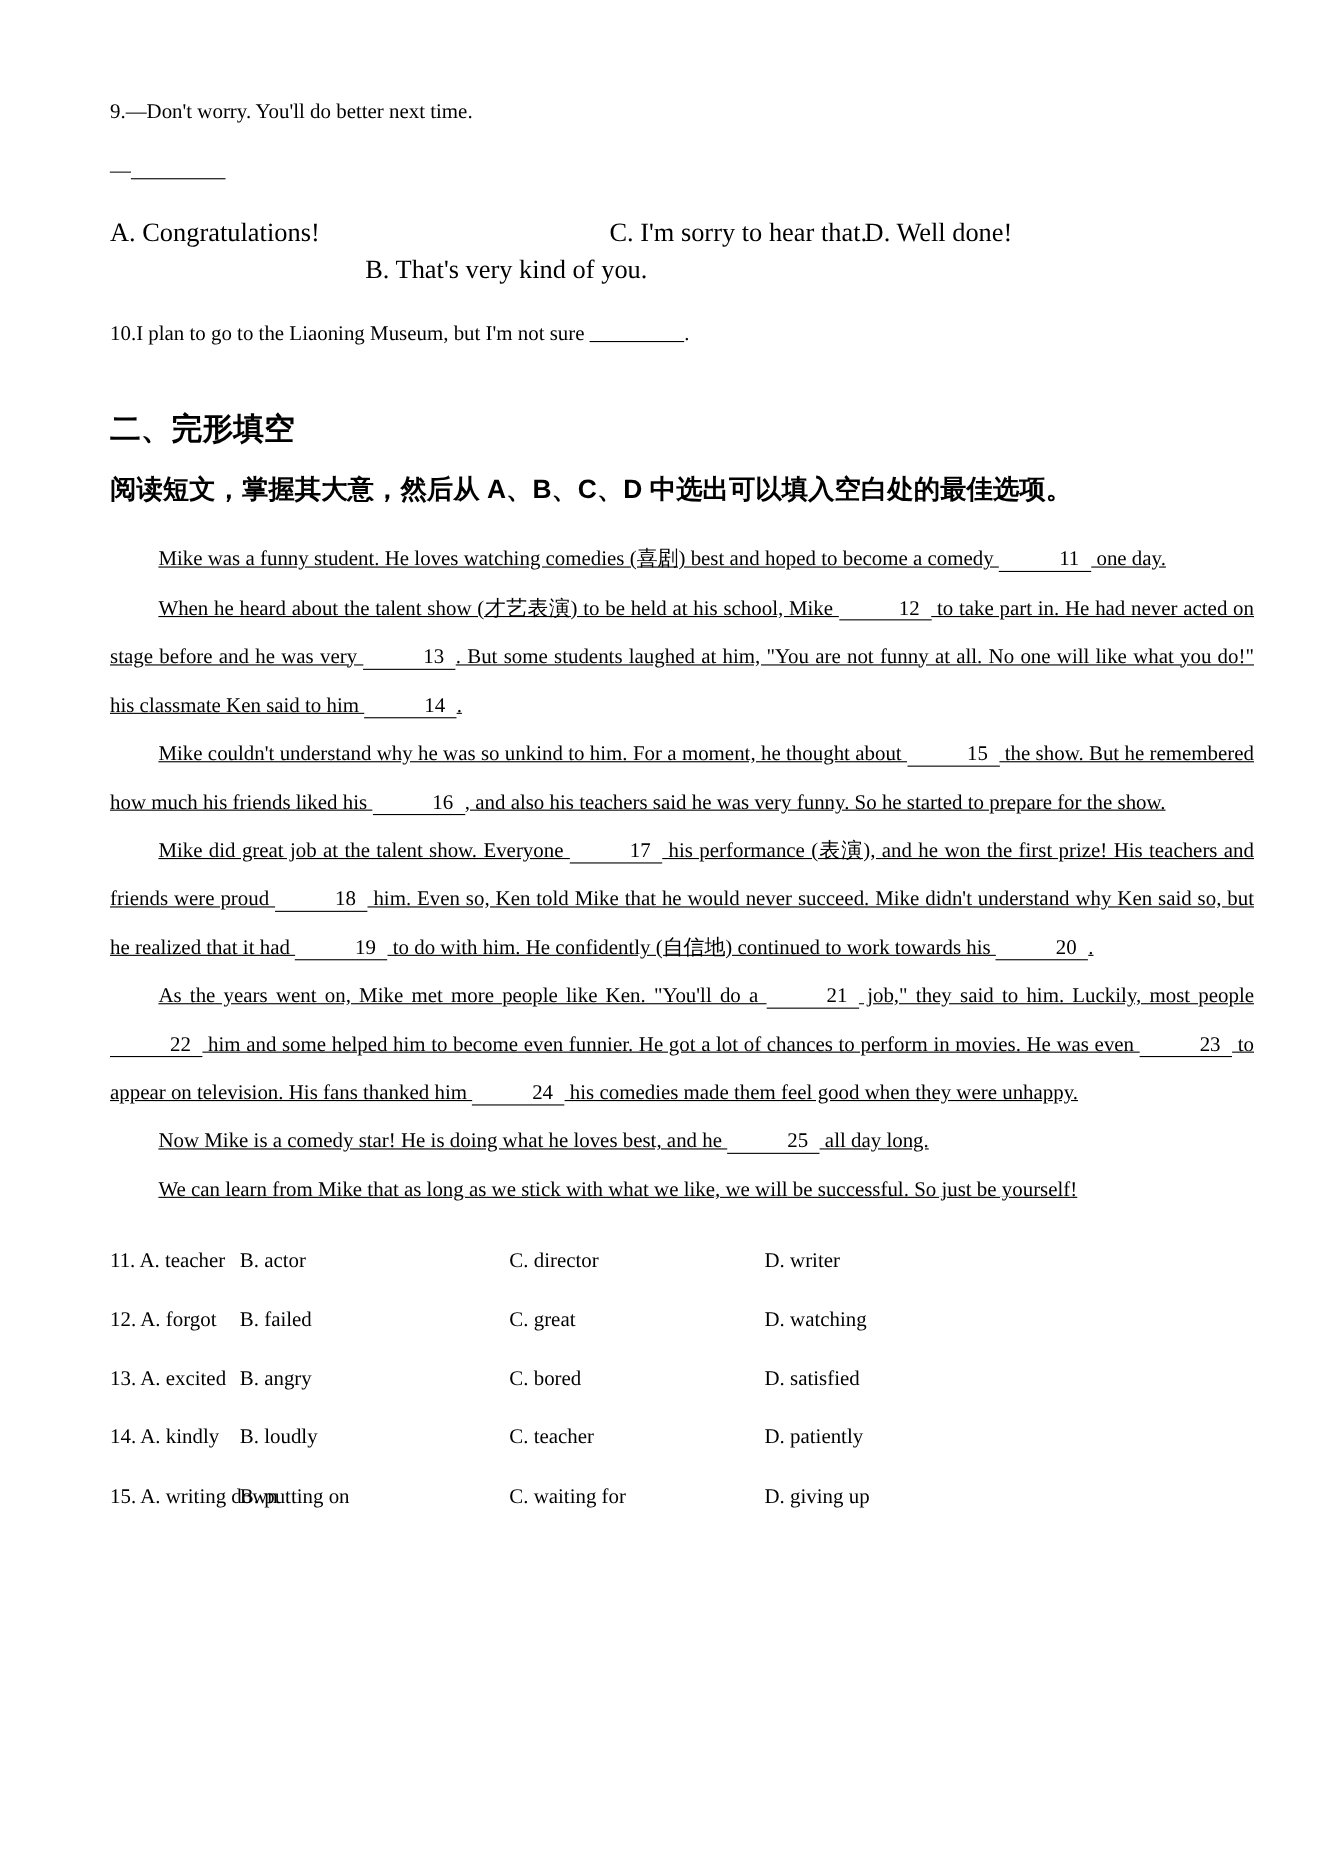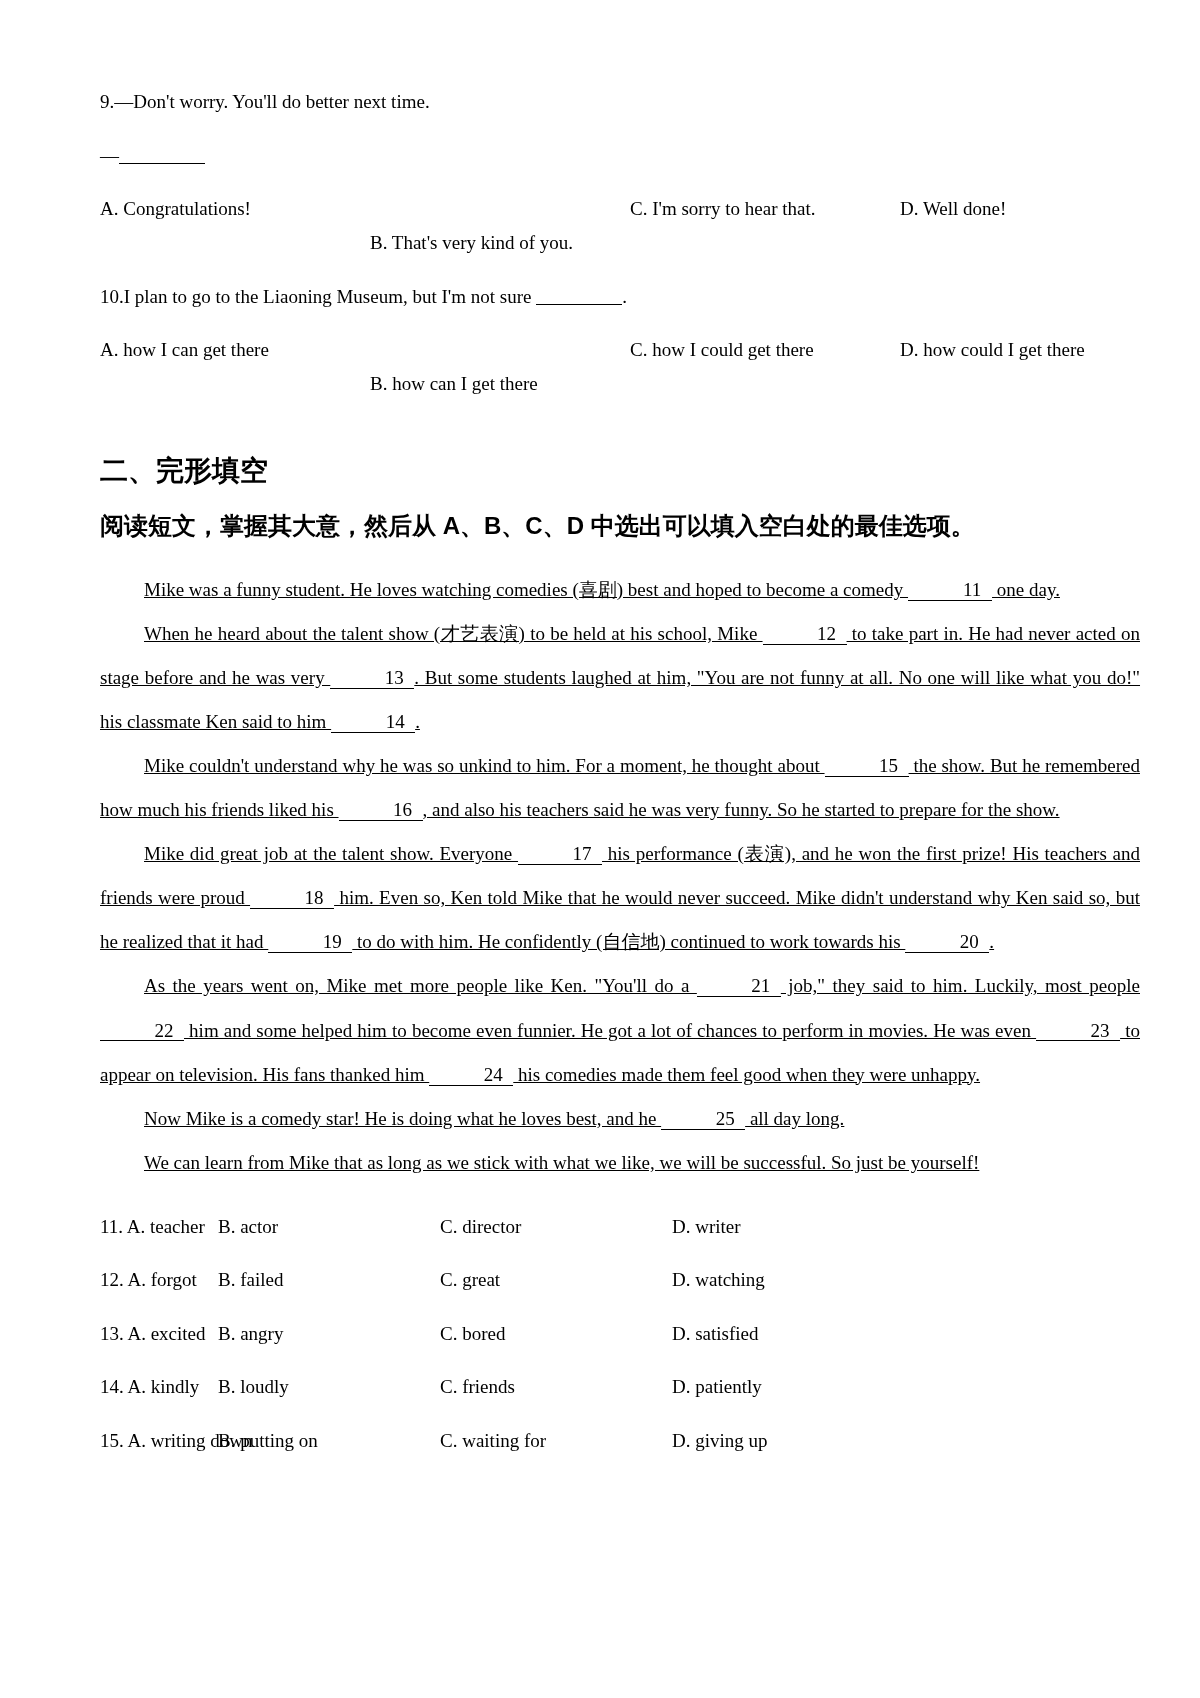--- a/index.html
+++ b/index.html
@@ -27,24 +27,23 @@
   }
   .blank-inline {
     display: inline-block;
     min-width: 86px;
     border-bottom: 1px solid #000;
     height: 0.95em;
     vertical-align: -2px;
   }
   .opt-row {
     display: flex;
-    font-size: 19px;
+    font-size: 24px;
     line-height: 1.45;
     margin: 0 0 26px 0;
-    gap: 38px;
   }
   .opt-row .opt {
     white-space: nowrap;
   }
   .opt-a { width: 232px; }
   .opt-b { width: 222px; margin-top: 34px; }
   .opt-c { width: 232px; }
   .opt-d { width: auto; }
 
   
@@ -88,21 +87,21 @@
   .choice-row {
     display: flex;
     font-size: 19px;
     line-height: 1.45;
     margin-bottom: 26px;
   }
   .choice-row .c-num {
     width: 118px;
   }
   .choice-row .c-b { width: 222px; }
-  .choice-row .c-c { width: 232px; }
+  .choice-row .c-c { width: 232px; margin-left: 23px; }
   .choice-row .c-d { width: auto; }
   .nowrap { white-space: nowrap; }
 </style>
 </head>
 <body>
 
 <div class="page">
 
   <div>
     <p class="q-stem">
@@ -116,26 +115,20 @@
       <span class="opt opt-b">B. That's very kind of you.</span>
       <span class="opt opt-c">C. I'm sorry to hear that.</span>
       <span class="opt opt-d">D. Well done!</span>
     </div>
   </div>
 
   <div>
     <p class="q-stem">
       <span>10.</span><span>I plan to go to the Liaoning Museum, but I'm not sure </span><span class="blank-inline"></span><span>.</span>
     </p>
-    <div class="opt-row">
-      <span class="opt opt-a">A. how I can get there</span>
-      <span class="opt opt-b">B. how can I get there</span>
-      <span class="opt opt-c">C. how I could get there</span>
-      <span class="opt opt-d">D. how could I get there</span>
-    </div>
   </div>
 
   <h2 class="section-title">二、完形填空</h2>
   <p class="section-sub">阅读短文，掌握其大意，然后从 A、B、C、D 中选出可以填入空白处的最佳选项。</p>
 
   <div>
     <p class="para indent" id="p1"><span>Mike was a funny student. He loves watching comedies (喜剧) best and hoped to become a comedy </span><span class="cloze-blank">11</span><span> one day.</span></p>
     <p class="para indent" id="p2"><span>When he heard about the talent show (才艺表演) to be held at his school, Mike </span><span class="cloze-blank">12</span><span> to take part in. He had never acted on stage before and he was very </span><span class="cloze-blank">13</span><span>. But some students laughed at him, "You are not funny at all. No one will like what you do!" his classmate Ken said to him </span><span class="cloze-blank">14</span><span>.</span></p>
     <p class="para indent" id="p3"><span>Mike couldn't understand why he was so unkind to him. For a moment, he thought about </span><span class="cloze-blank">15</span><span> the show. But he remembered how much his friends liked his </span><span class="cloze-blank">16</span><span>, and also his teachers said he was very funny. So he started to prepare for the show.</span></p>
     <p class="para indent" id="p4"><span>Mike did great job at the talent show. Everyone </span><span class="cloze-blank">17</span><span> his performance (表演), and he won the first prize! His teachers and friends were proud </span><span class="cloze-blank">18</span><span> him. Even so, Ken told Mike that he would never succeed. Mike didn't understand why Ken said so, but he realized that it had </span><span class="cloze-blank">19</span><span> to do with him. He confidently (自信地) continued to work towards his </span><span class="cloze-blank">20</span><span>.</span></p>
@@ -159,21 +152,21 @@
     </div>
     <div class="choice-row">
       <span class="c-num nowrap"><span>13.</span> <span>A. excited</span></span>
       <span class="c-b">B. angry</span>
       <span class="c-c">C. bored</span>
       <span class="c-d">D. satisfied</span>
     </div>
     <div class="choice-row">
       <span class="c-num nowrap"><span>14.</span> <span>A. kindly</span></span>
       <span class="c-b">B. loudly</span>
-      <span class="c-c">C. friends</span>
+      <span class="c-c">C. teacher</span>
       <span class="c-d">D. patiently</span>
     </div>
     <div class="choice-row">
       <span class="c-num nowrap"><span>15.</span> <span>A. writing down</span></span>
       <span class="c-b">B. putting on</span>
       <span class="c-c">C. waiting for</span>
       <span class="c-d">D. giving up</span>
     </div>
   </div>
 

